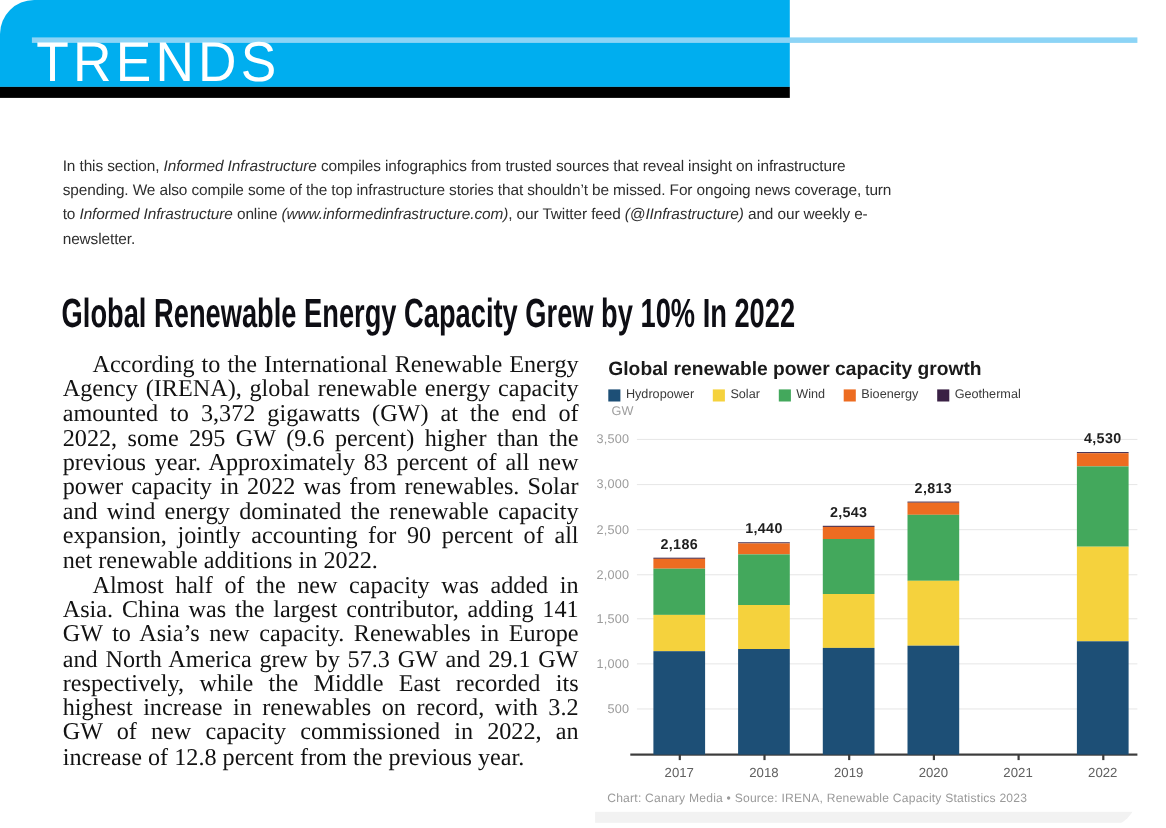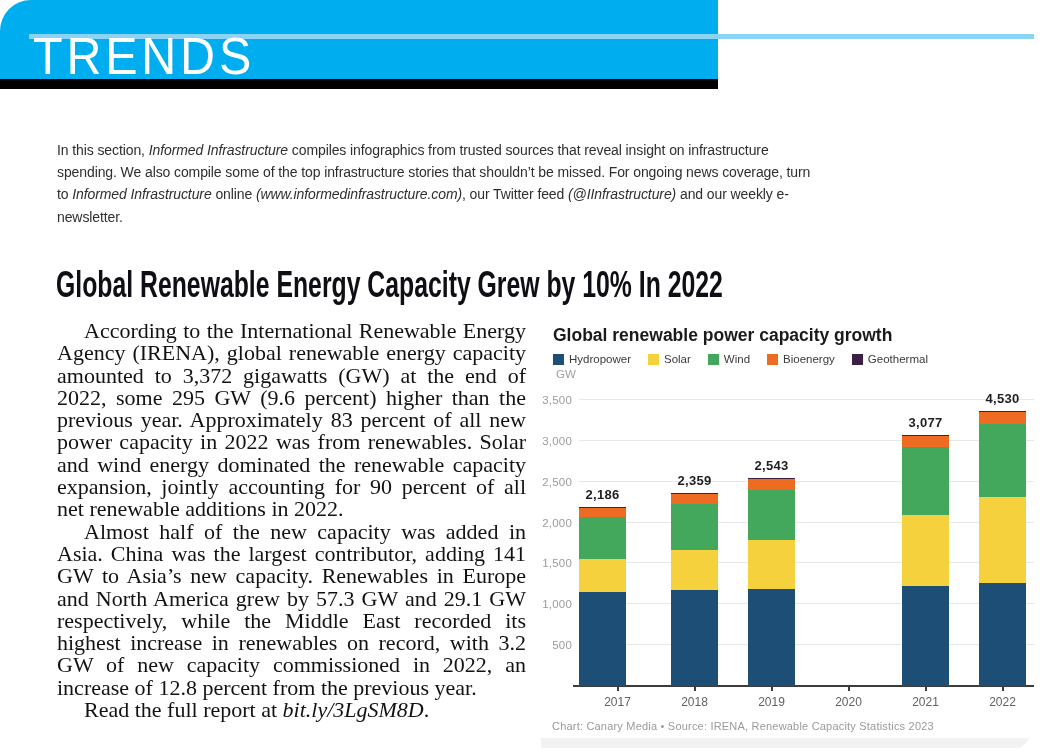--- a/index.html
+++ b/index.html
@@ -54,21 +54,20 @@
   <div class="stripe"></div>
   <div class="trends">TRENDS</div>
   <div class="black-bar"></div>
 
   <div class="intro"><span>In this section, </span><span class="it">Informed Infrastructure</span><span> compiles infographics from trusted sources that reveal insight on infrastructure spending. We also compile some of the top infrastructure stories that shouldn’t be missed. For ongoing news coverage, turn to </span><span class="it">Informed Infrastructure</span><span> online </span><span class="it">(www.informedinfrastructure.com)</span><span>, our Twitter feed </span><span class="it">(@IInfrastructure)</span><span> and our weekly e-newsletter.</span></div>
 
   <div class="headline">Global Renewable Energy Capacity Grew by 10% In 2022</div>
   <div class="body-col">
     <p>According to the International Renewable Energy Agency (IRENA), global renewable energy capacity amounted to 3,372 gigawatts (GW) at the end of 2022, some 295 GW (9.6 percent) higher than the previous year. Approximately 83 percent of all new power capacity in 2022 was from renewables. Solar and wind energy dominated the renewable capacity expansion, jointly accounting for 90 percent of all net renewable additions in 2022.</p>
     <p>Almost half of the new capacity was added in Asia. China was the largest contributor, adding 141 GW to Asia’s new capacity. Renewables in Europe and North America grew by 57.3 GW and 29.1 GW respectively, while the Middle East recorded its highest increase in renewables on record, with 3.2 GW of new capacity commissioned in 2022, an increase of 12.8 percent from the previous year.</p>
-    <p><span>Read the full report at </span><span class="it">bit.ly/3LgSM8D</span><span>.</span></p>
   </div>
 
   <div class="chart-title">Global renewable power capacity growth</div>
   <div class="legend" id="legend">
       <div class="legend-item">
         <span class="swatch" style="background: rgb(29, 79, 118);"></span>
         <span>Hydropower</span>
       </div>
       <div class="legend-item">
         <span class="swatch" style="background: rgb(245, 210, 61);"></span>
@@ -99,60 +98,60 @@
     </div>
   <div class="plot" id="plot">
     <div class="axis"></div>
   <div class="gridline" style="bottom: 40.8571px;"></div>
       <div class="gridline" style="bottom: 81.7143px;"></div>
       <div class="gridline" style="bottom: 122.571px;"></div>
       <div class="gridline" style="bottom: 163.429px;"></div>
       <div class="gridline" style="bottom: 204.286px;"></div>
       <div class="gridline" style="bottom: 245.143px;"></div>
       <div class="gridline" style="bottom: 286px;"></div>
-      <div class="bar" style="left: 0;">
+      <div class="bar" style="left: 15px;">
         <div class="seg" style="height: 94.2983px; background: rgb(29, 79, 118);"></div>
         <div class="seg" style="height: 32.3589px; background: rgb(245, 210, 61);"></div>
         <div class="seg" style="height: 42.0011px; background: rgb(67, 168, 92);"></div>
         <div class="seg" style="height: 8.90686px; background: rgb(237, 108, 33);"></div>
         <div class="seg" style="height: 1.06229px; background: rgb(58, 33, 69);"></div>
         <div class="total">2,186</div>
       </div>
       <div class="xtick" style="left: 38.5px;"></div>
       <div class="xlabel" style="left: 38.5px;">2017</div>
       <div class="bar" style="left: 92px;">
         <div class="seg" style="height: 95.8509px; background: rgb(29, 79, 118);"></div>
         <div class="seg" style="height: 39.9583px; background: rgb(245, 210, 61);"></div>
         <div class="seg" style="height: 46.1686px; background: rgb(67, 168, 92);"></div>
         <div class="seg" style="height: 9.64229px; background: rgb(237, 108, 33);"></div>
         <div class="seg" style="height: 1.144px; background: rgb(58, 33, 69);"></div>
-        <div class="total">2,359</div>
+        <div class="total">1,440</div>
       </div>
       <div class="xtick" style="left: 115.5px;"></div>
       <div class="xlabel" style="left: 115.5px;">2018</div>
       <div class="bar" style="left: 169px;">
         <div class="seg" style="height: 97.24px; background: rgb(29, 79, 118);"></div>
         <div class="seg" style="height: 48.3749px; background: rgb(245, 210, 61);"></div>
         <div class="seg" style="height: 50.8263px; background: rgb(67, 168, 92);"></div>
         <div class="seg" style="height: 10.2143px; background: rgb(237, 108, 33);"></div>
         <div class="seg" style="height: 1.144px; background: rgb(58, 33, 69);"></div>
         <div class="total">2,543</div>
       </div>
       <div class="xtick" style="left: 192.5px;"></div>
       <div class="xlabel" style="left: 192.5px;">2019</div>
+      <div class="bar" style="left: 246px;">
+        <div class="seg" style="height: 98.956px; background: rgb(29, 79, 118);"></div>
+        <div class="seg" style="height: 58.8343px; background: rgb(245, 210, 61);"></div>
+        <div class="seg" style="height: 59.8966px; background: rgb(67, 168, 92);"></div>
+        <div class="seg" style="height: 11.0314px; background: rgb(237, 108, 33);"></div>
+        <div class="seg" style="height: 1.144px; background: rgb(58, 33, 69);"></div>
+        <div class="total">2,813</div>
+      </div>
       <div class="xtick" style="left: 269.5px;"></div>
       <div class="xlabel" style="left: 269.5px;">2020</div>
-      <div class="bar" style="left: 323px;">
-        <div class="seg" style="height: 100.509px; background: rgb(29, 79, 118);"></div>
-        <div class="seg" style="height: 70.6829px; background: rgb(245, 210, 61);"></div>
-        <div class="seg" style="height: 67.4143px; background: rgb(67, 168, 92);"></div>
-        <div class="seg" style="height: 11.6851px; background: rgb(237, 108, 33);"></div>
-        <div class="seg" style="height: 1.144px; background: rgb(58, 33, 69);"></div>
-        <div class="total">3,077</div>
-      </div>
       <div class="xtick" style="left: 346.5px;"></div>
       <div class="xlabel" style="left: 346.5px;">2021</div>
       <div class="bar" style="left: 400px;">
         <div class="seg" style="height: 102.551px; background: rgb(29, 79, 118);"></div>
         <div class="seg" style="height: 86.0451px; background: rgb(245, 210, 61);"></div>
         <div class="seg" style="height: 73.4611px; background: rgb(67, 168, 92);"></div>
         <div class="seg" style="height: 12.1754px; background: rgb(237, 108, 33);"></div>
         <div class="seg" style="height: 1.30743px; background: rgb(58, 33, 69);"></div>
         <div class="total">4,530</div>
       </div>

